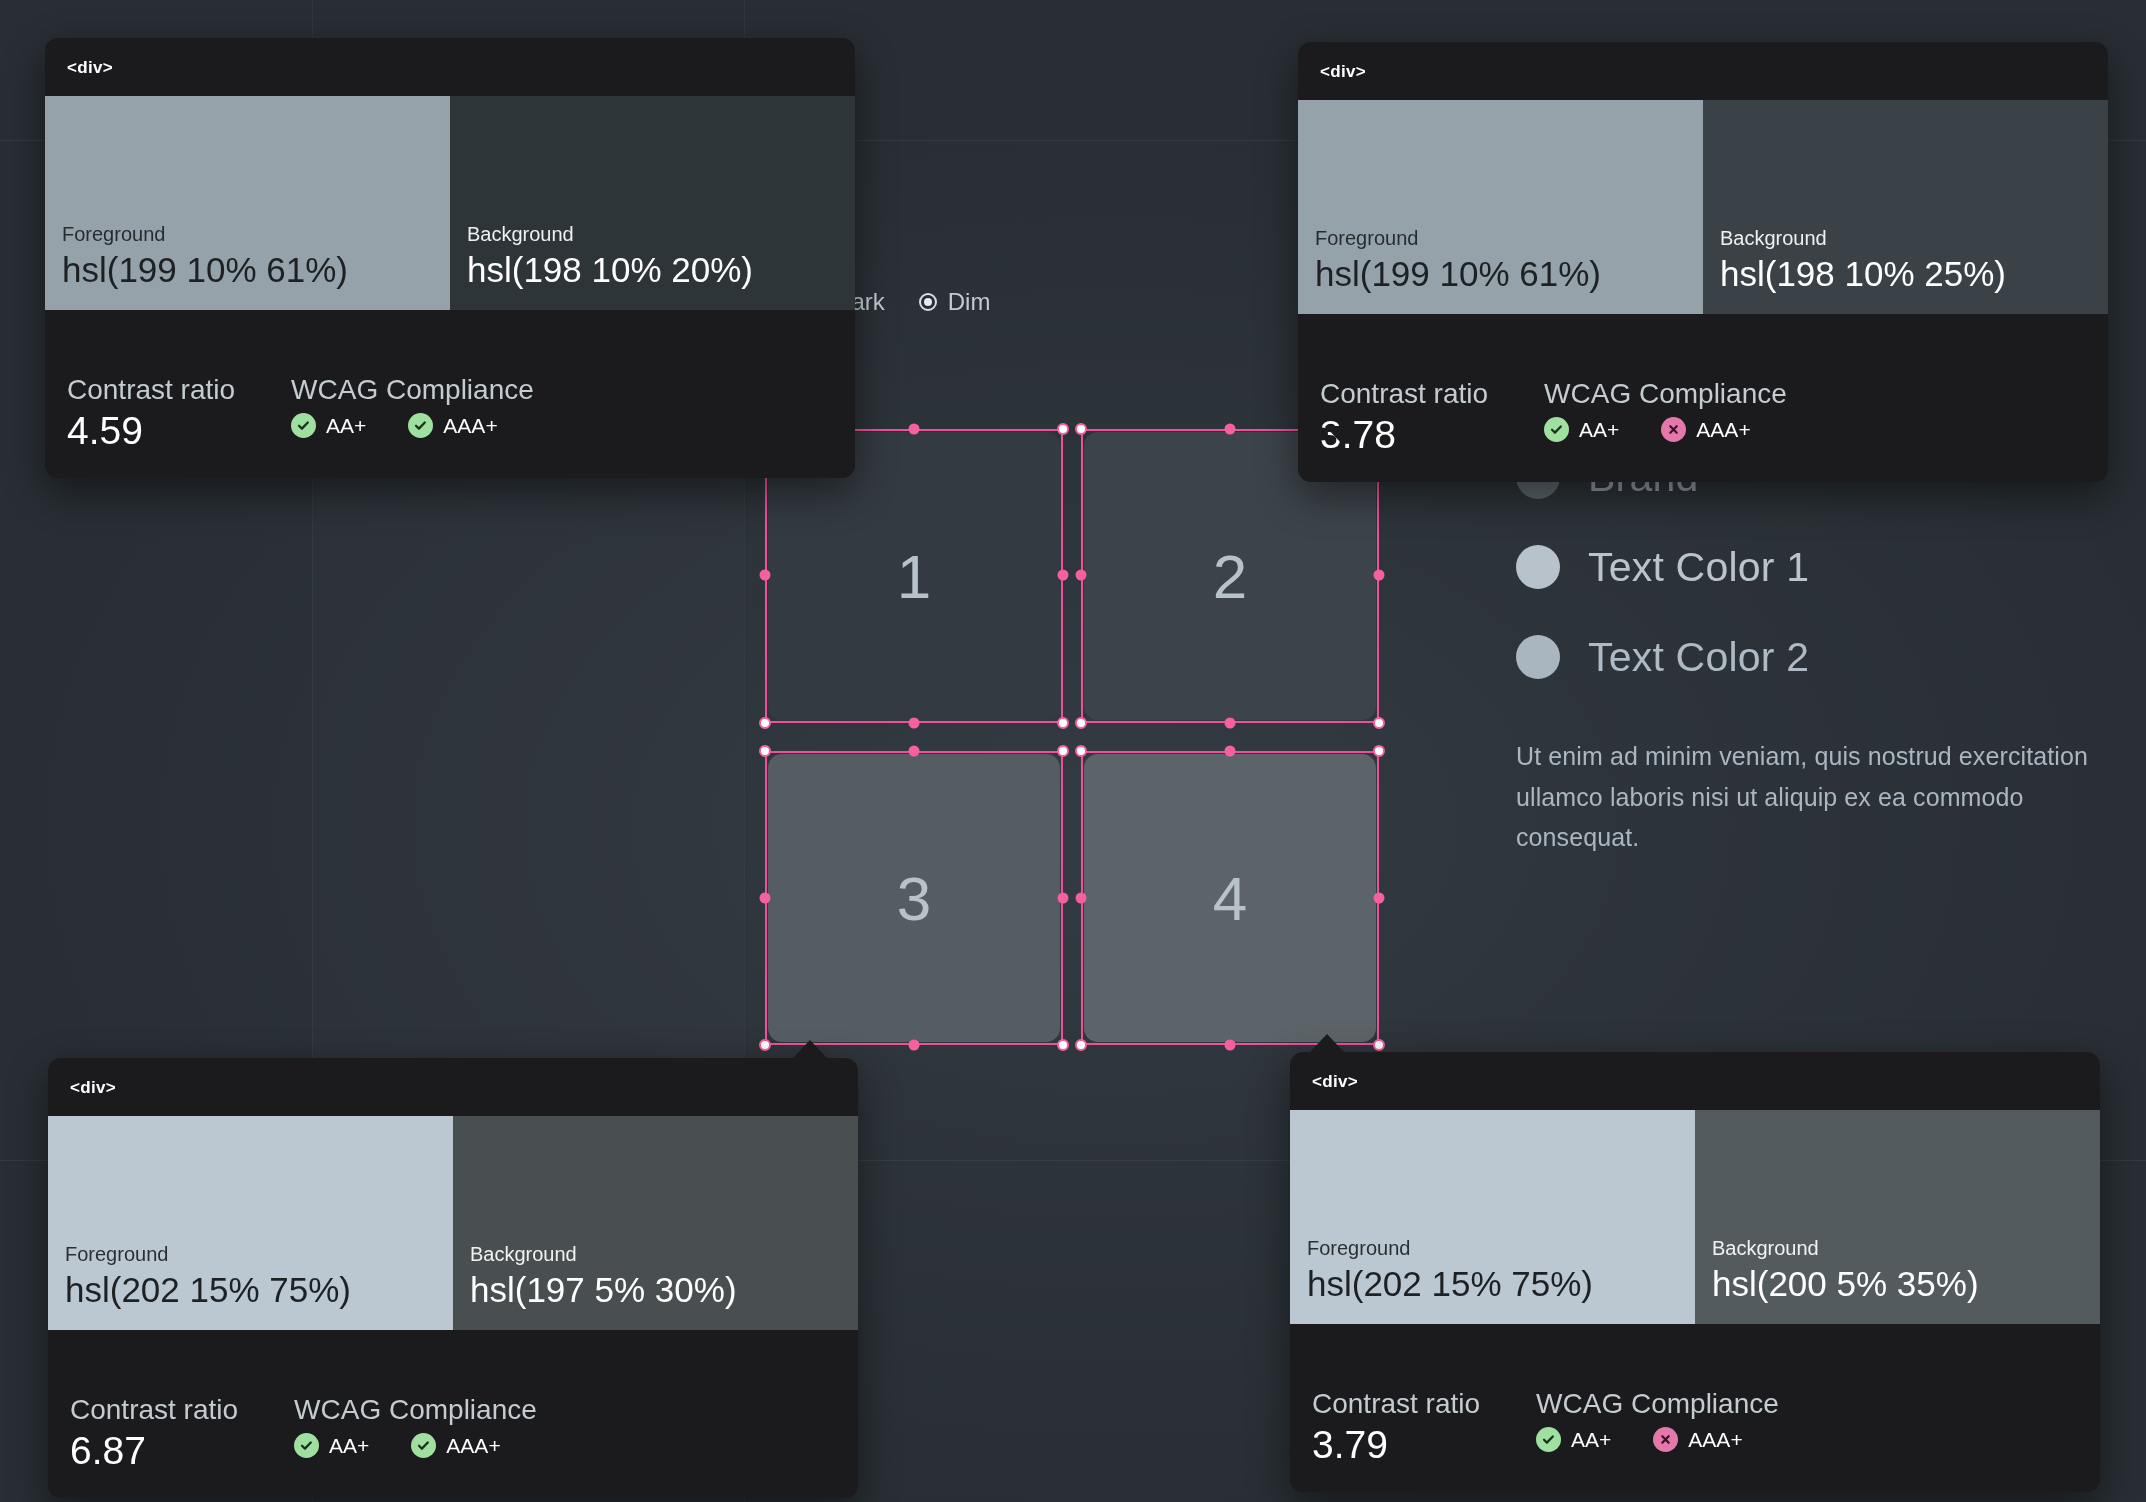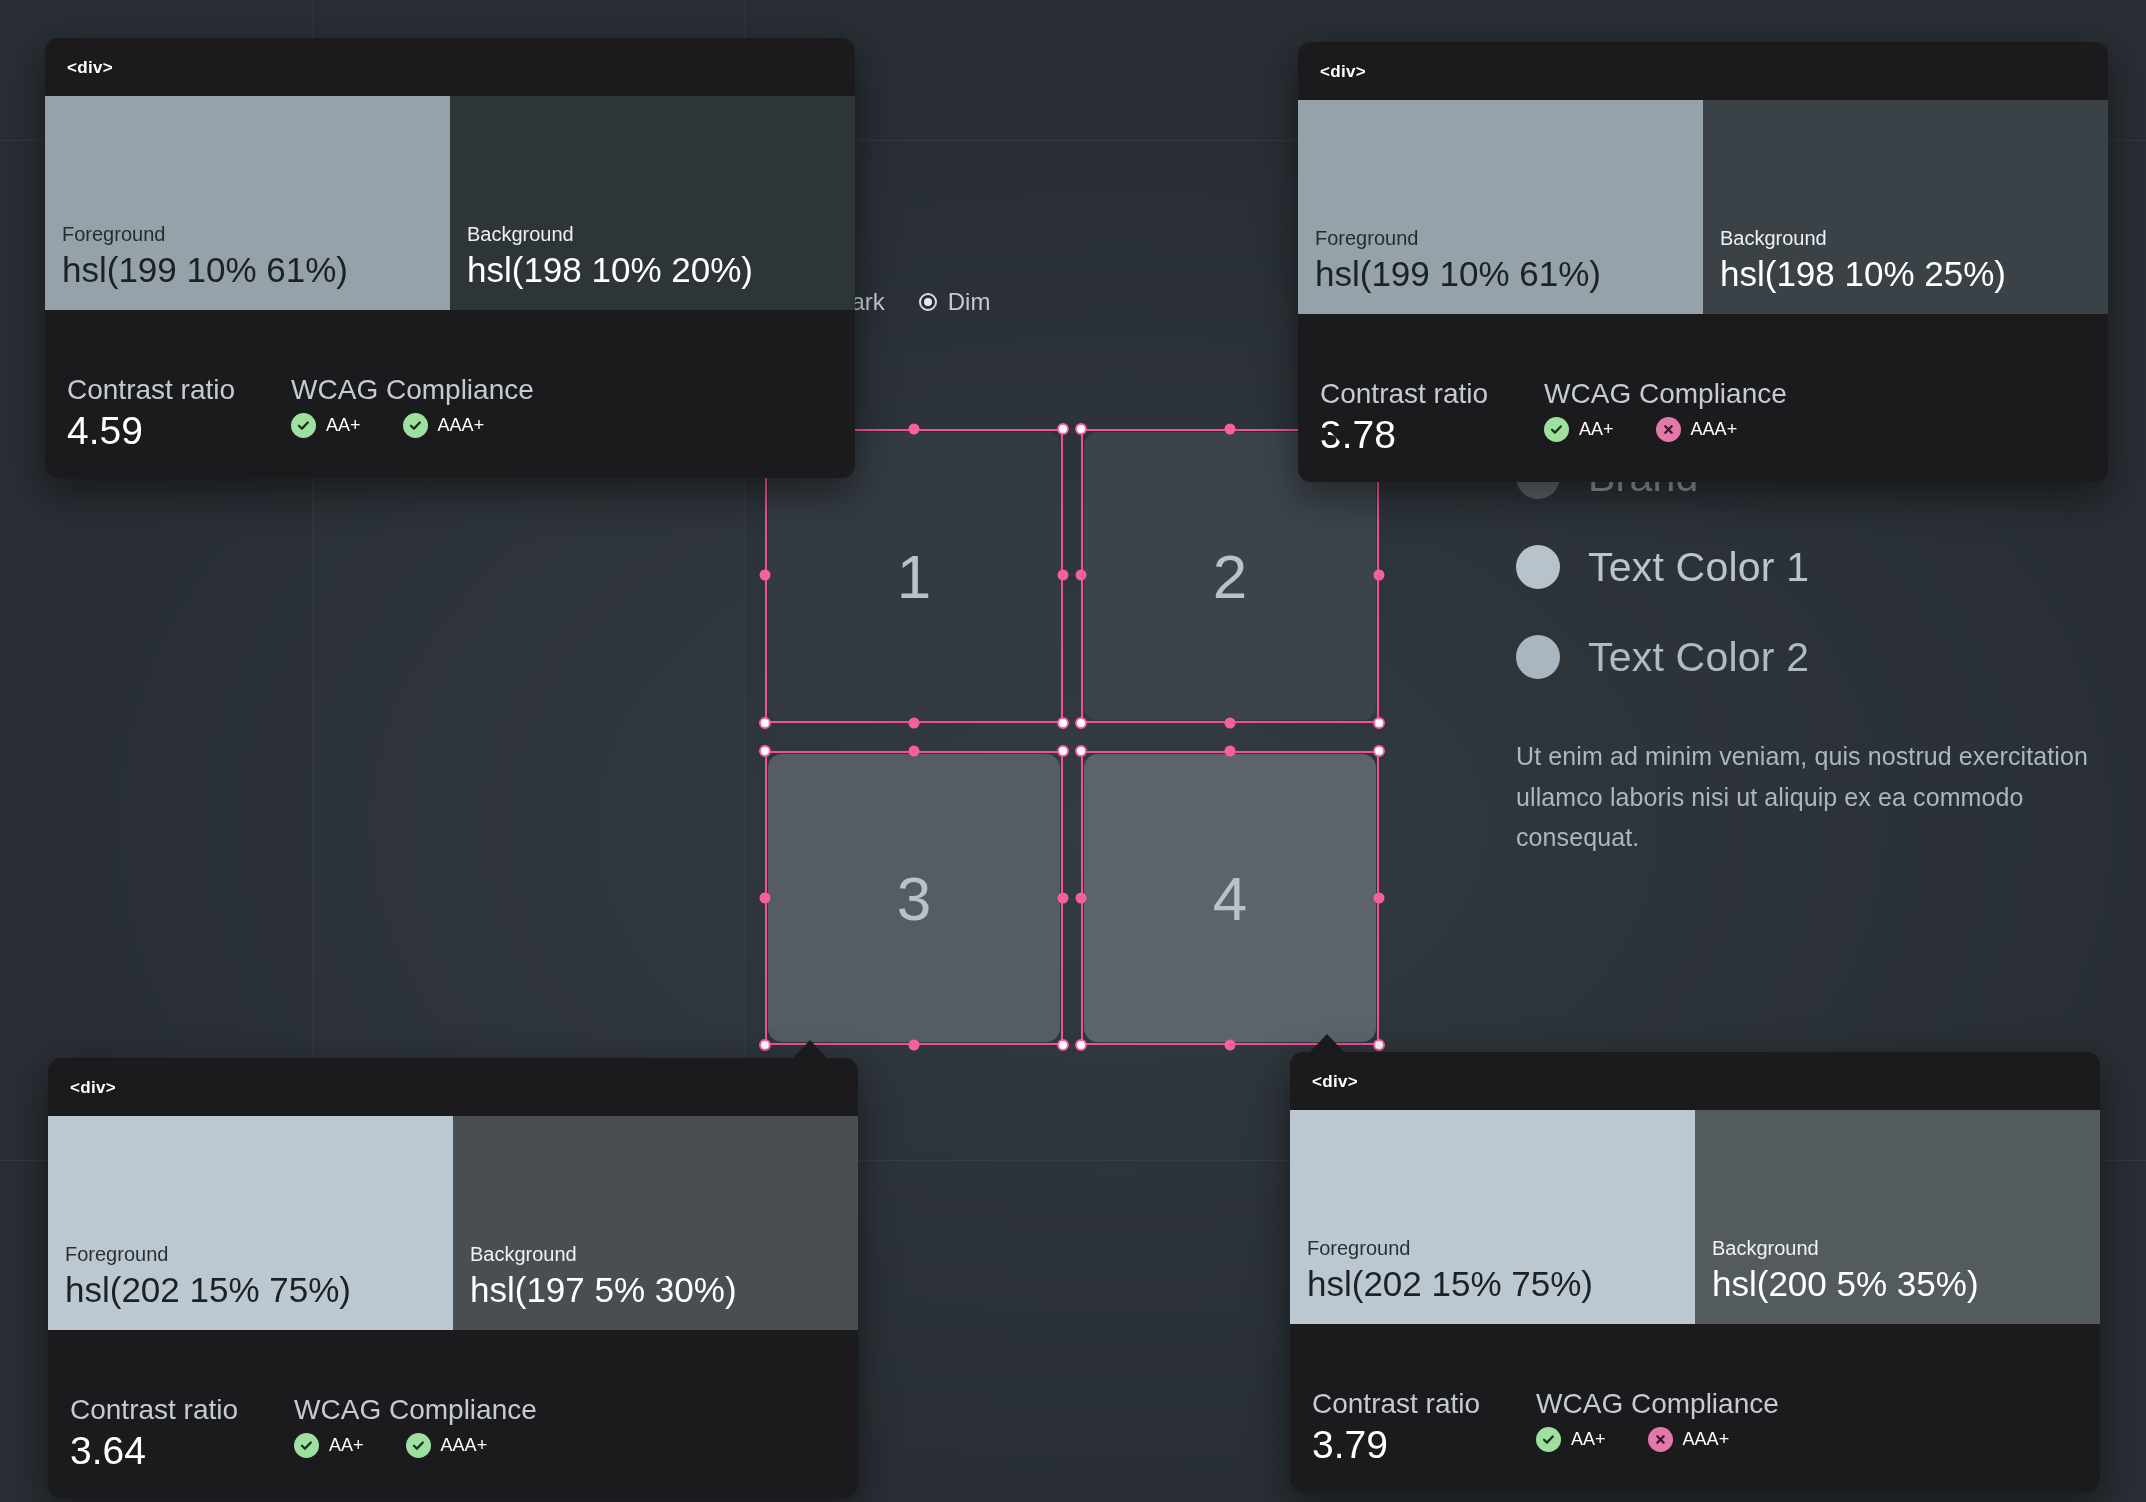--- a/index.html
+++ b/index.html
@@ -228,21 +228,21 @@
     font-size: 39px;
     font-weight: 400;
     color: #ffffff;
     line-height: 1.05;
   }
   .badges { display: flex; gap: 42px; margin-top: 7px; }
   .badge {
     display: flex;
     align-items: center;
     gap: 10px;
-    font-size: 18px;
+    font-size: 21px;
     color: #ffffff;
   }
   .badge-icon {
     width: 25px; height: 25px;
     border-radius: 50%;
     display: flex;
     align-items: center;
     justify-content: center;
     flex: 0 0 auto;
   }
@@ -452,21 +452,21 @@
       <span class="sw-value">hsl(202 15% 75%)</span>
     </div>
     <div class="swatch-half" style="background:#494f51; color:#ffffff;">
       <span class="sw-label">Background</span>
       <span class="sw-value">hsl(197 5% 30%)</span>
     </div>
   </div>
   <div class="card-footer">
     <div class="foot-col">
       <div class="foot-label">Contrast ratio</div>
-      <div class="ratio-value">3.64</div>
+      <div class="ratio-value">6.87</div>
     </div>
     <div class="foot-col">
       <div class="foot-label">WCAG Compliance</div>
       <div class="badges">
         <span class="badge">
           <span class="badge-icon" style="background:#9fe0a0;">
             <svg width="15" height="15" viewBox="0 0 16 16">
                 <path d="M3.2 8.3 L6.3 11.3 L12.6 4.8" stroke="#18311b" stroke-width="2.4" fill="none" stroke-linecap="round" stroke-linejoin="round"></path>
               </svg>
           </span>

